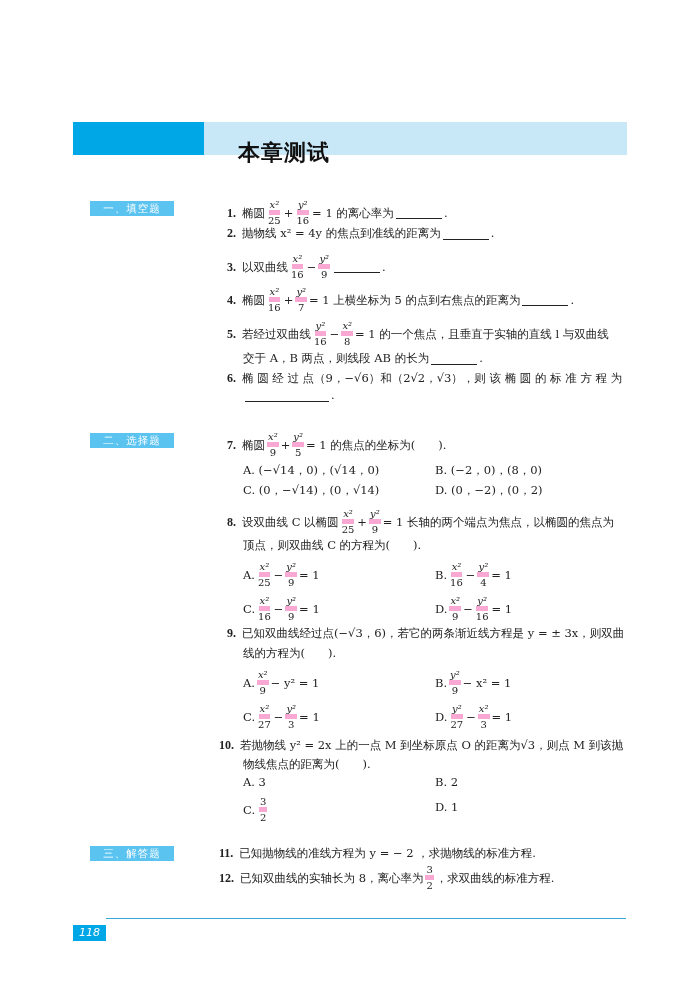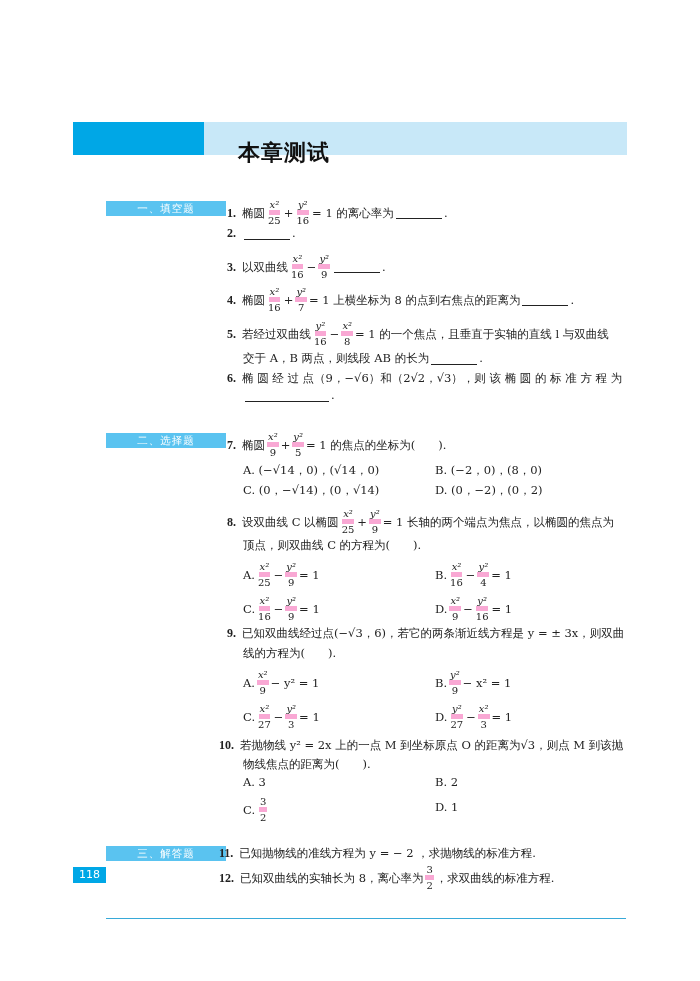--- a/index.html
+++ b/index.html
@@ -3,31 +3,31 @@
 <meta charset="utf-8">
 <style>
   html, body { margin:0; padding:0; }
   body { width:700px; height:981px; background:#ffffff; position:relative; overflow:hidden;
          font-family:"DejaVu Serif","Liberation Serif",serif; color:#222; }
   .abs { position:absolute; }
   .hdr-dark { left:73px; top:122px; width:131px; height:33px; background:#00a7e6; }
   .hdr-light { left:204px; top:122px; width:423px; height:33px; background:#c8e8f8; }
   .hdr-title { left:238px; top:124px; font-family:"DejaVu Sans","Liberation Sans",sans-serif; font-weight:bold;
                font-size:22px; letter-spacing:1px; color:#111; line-height:29px;margin-top:14px; }
-  .sec-label { left:106px; width:120px; height:15px; background:#5ac3f0; color:#ffffff;
+  .sec-label { left:90px; width:84px; height:15px; background:#5ac3f0; color:#ffffff;
                font-family:"DejaVu Sans","Liberation Sans",sans-serif; font-size:10.5px; line-height:15px; text-align:center; letter-spacing:1px; }
   .q { font-size:11.5px; line-height:14px; white-space:nowrap; display:flex; align-items:center; }
   .num { font-weight:bold; margin-right:6px; font-family:"Liberation Serif",serif; font-size:12px; }
   .frac { display:inline-flex; flex-direction:column; align-items:center; vertical-align:middle; margin:0 2px; font-size:10px; line-height:11px; }
   .frac .n { border-bottom:5px solid #f9a8d4; padding:0 1px; font-style:italic; }
   .frac .d { padding:0 1px;text-align:center; }
   .blank { display:inline-block; border-bottom:1px solid #222; height:12px; margin:0 2px; }
   .opt { font-size:11.5px; line-height:14px; white-space:nowrap; display:flex; align-items:center; }
-  .footer-num { left:73px; top:867px; width:33px; height:16px; background:#00a7e6; color:#fff;
-                font-family:"DejaVu Sans","Liberation Sans",sans-serif; font-size:11px; line-height:16px; text-align:center; }
+  .footer-num { left:73px; top:925px; width:33px; height:16px; background:#00a7e6; color:#fff;
+                font-family:"DejaVu Sans","Liberation Sans",sans-serif; font-size:11px; line-height:16px; text-align:center;font-style:italic; }
   .footer-line { left:106px; top:918px; width:520px; height:1px; background:#37a9d8; }
 </style>
 </head>
 <body>
 
 <div class="abs hdr-dark"></div>
 <div class="abs hdr-light"></div>
 <div class="abs hdr-title">本章测试</div>
 
 <div class="abs sec-label" style="top:201px">一、填空题</div>
@@ -46,20 +46,21 @@
       <span class="n">y²</span>
       <span class="d">16</span>
     </span>
   <span>= 1 的离心率为</span>
   <span class="blank" style="width:46px"></span>
   <span>.</span>
 </div>
 
 <div class="abs q" style="left:227px; top:226px">
   <span class="num">2.</span>
+  <span>抛物线 x² = 4y 的焦点到准线的距离为</span>
   <span class="blank" style="width:46px"></span>
   <span>.</span>
 </div>
 
 <div class="abs q" style="left:227px; top:253px">
   <span class="num">3.</span>
   <span>以双曲线</span>
   <span class="frac">
       <span class="n">x²</span>
       <span class="d">16</span>
@@ -78,21 +79,21 @@
   <span>椭圆</span>
   <span class="frac">
       <span class="n">x²</span>
       <span class="d">16</span>
     </span>
   <span>+</span>
   <span class="frac">
       <span class="n">y²</span>
       <span class="d">7</span>
     </span>
-  <span>= 1 上横坐标为 8 的点到右焦点的距离为</span>
+  <span>= 1 上横坐标为 5 的点到右焦点的距离为</span>
   <span class="blank" style="width:46px"></span>
   <span>.</span>
 </div>
 
 <div class="abs q" style="left:227px; top:320px">
   <span class="num">5.</span>
   <span>若经过双曲线</span>
   <span class="frac">
       <span class="n">y²</span>
       <span class="d">16</span>

